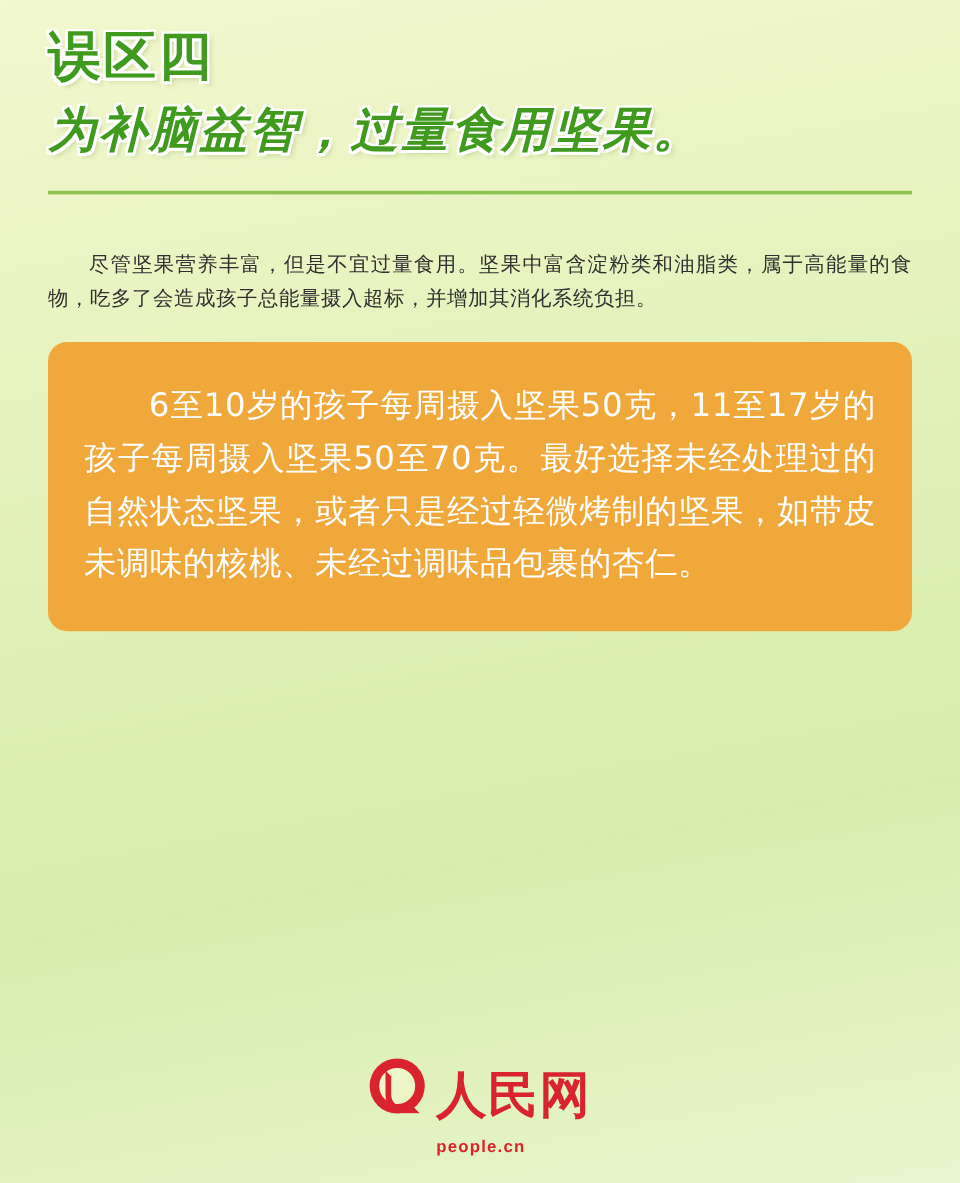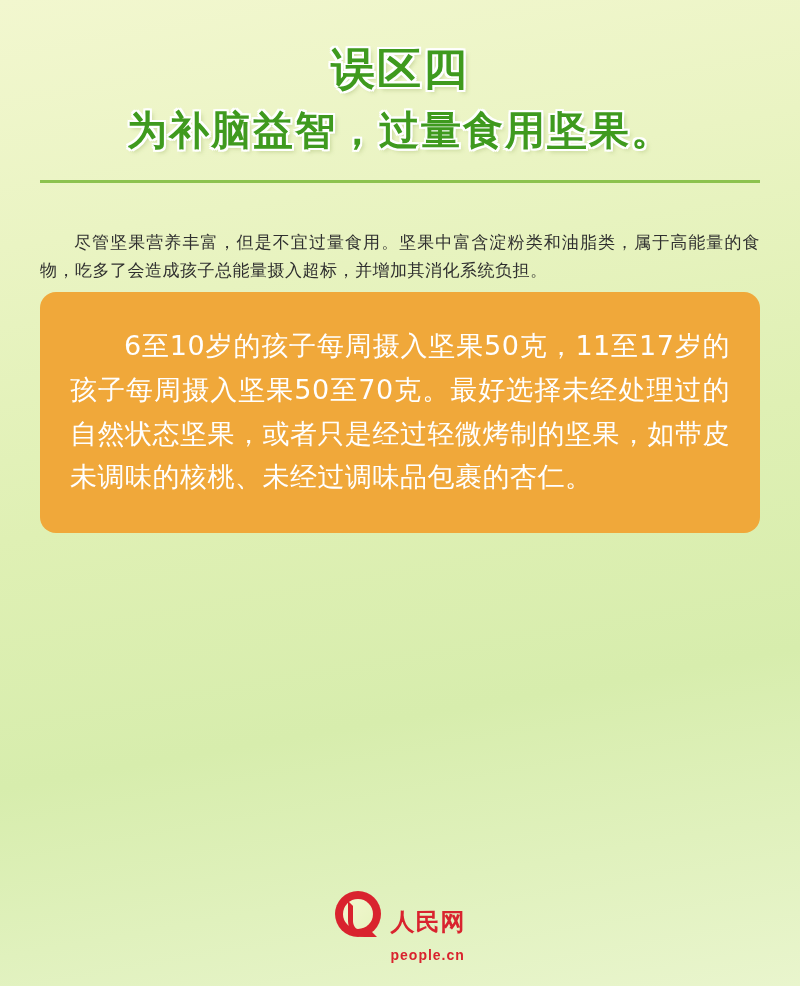--- a/index.html
+++ b/index.html
@@ -18,41 +18,42 @@
   .page {
     position: relative;
     width: 800px;
     height: 986px;
     box-sizing: border-box;
     padding: 0 40px;
   }
 
   
   .title-block {
-    padding-top: 41px;
-    text-align: center;
+    padding-top: 20px;
+    text-align: left;
   }
   .title-line {
     font-family: "DejaVu Sans", "Liberation Sans", sans-serif;
     font-weight: bold;
     color: #3f9a1e;
     letter-spacing: 2px;
     text-shadow:
       2px 0 0 #ffffff, -2px 0 0 #ffffff, 0 2px 0 #ffffff, 0 -2px 0 #ffffff,
       2px 2px 0 #ffffff, -2px 2px 0 #ffffff, 2px -2px 0 #ffffff, -2px -2px 0 #ffffff,
       3px 3px 4px rgba(120,150,60,0.35);
   }
   .title-line.one {
     font-size: 44px;
     line-height: 1.25;
   }
   .title-line.two {
     font-size: 40px;
     line-height: 1.4;
     margin-top: 6px;
+    font-style: italic;
   }
 
   .title-rule {
     margin: 22px auto 0 auto;
     width: 720px;
     height: 3px;
     background: #7bb83a;
     opacity: 0.85;
   }
 
@@ -76,21 +77,21 @@
     font-weight: bold;
     color: #f0a72b;
     letter-spacing: 2px;
     text-shadow:
       1.5px 0 0 #ffffff, -1.5px 0 0 #ffffff, 0 1.5px 0 #ffffff, 0 -1.5px 0 #ffffff,
       1.5px 1.5px 0 #ffffff, -1.5px 1.5px 0 #ffffff, 1.5px -1.5px 0 #ffffff, -1.5px -1.5px 0 #ffffff;
   }
 
   
   .advice-card {
-    margin-top: 8px;
+    margin-top: 22px;
     background: #f0a83a;
     border-radius: 16px;
     padding: 32px 30px 34px 30px;
     box-sizing: border-box;
   }
   .advice-text {
     font-family: "DejaVu Sans", "Liberation Sans", sans-serif;
     font-size: 27px;
     line-height: 1.62;
     color: #ffffff;
@@ -143,21 +144,21 @@
     border-radius: 0 0 0 16px;
   }
   .logo-text {
     display: flex;
     flex-direction: column;
     align-items: flex-start;
     line-height: 1;
   }
   .logo-cn {
     font-family: "DejaVu Sans", "Liberation Sans", sans-serif;
-    font-size: 24px;
+    font-size: 42px;
     font-weight: bold;
     color: #d9232e;
     letter-spacing: 1px;
     margin-top: 44px;
   }
   .logo-en {
     font-family: "Liberation Sans", sans-serif;
     font-size: 14px;
     font-weight: bold;
     color: #d9232e;

